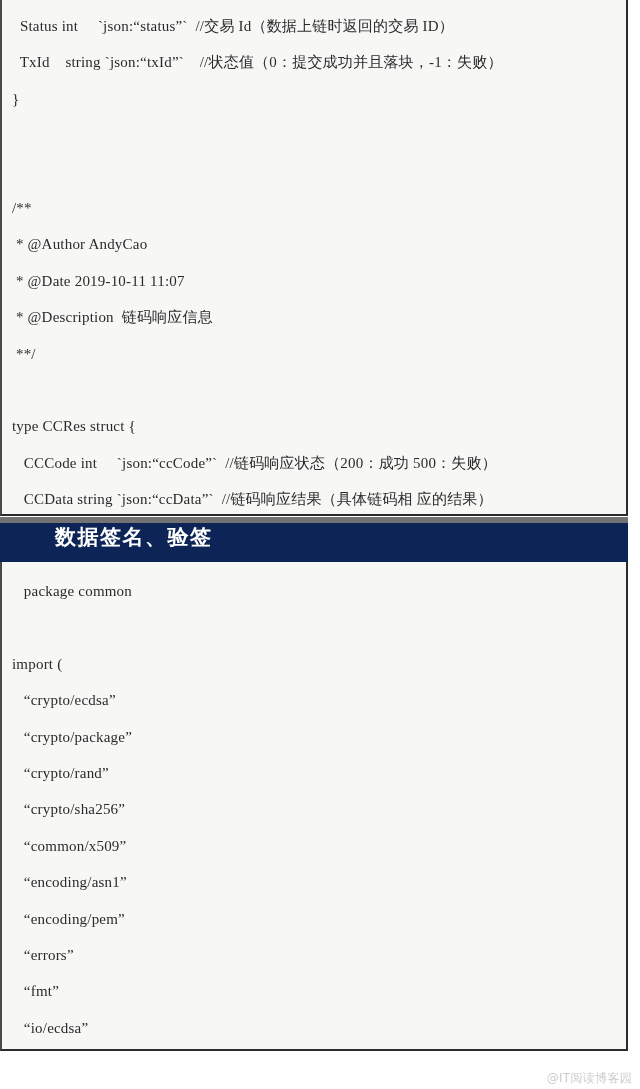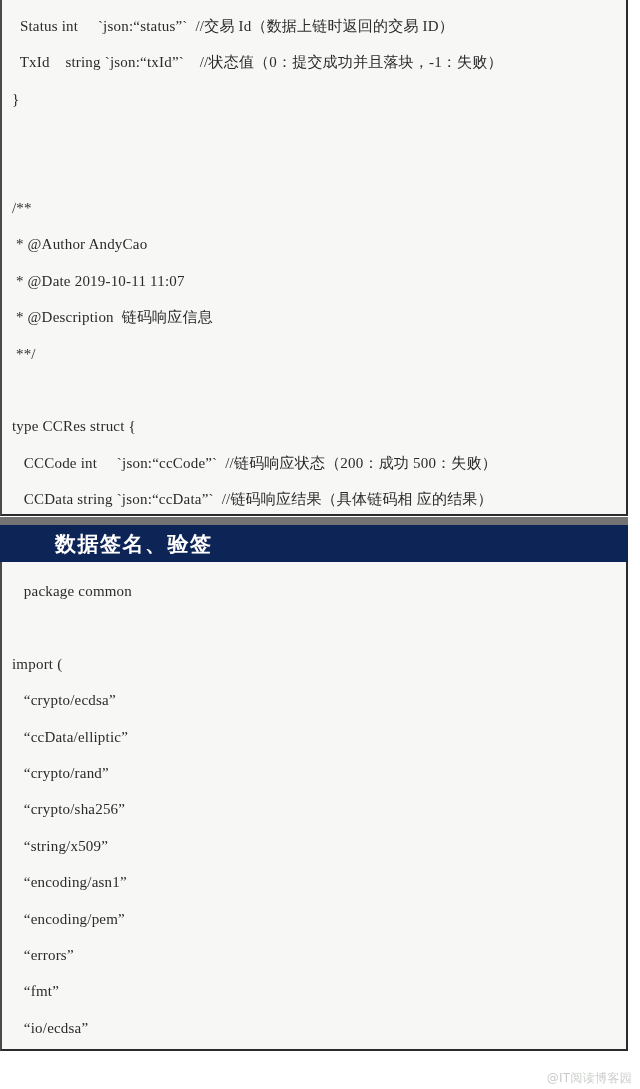--- a/index.html
+++ b/index.html
@@ -69,24 +69,24 @@
 
   
   .section-banner {
     position: absolute;
     left: 0px;
     top: 517px;
     width: 628px;
     height: 47px;
     box-sizing: border-box;
     background: #0d2456;
-    border-top: 8px solid #737373;
+    border-top: 6px solid #737373;
     border-bottom: 2px solid #101010;
     display: flex;
-    align-items: center;
+    align-items: flex-start;
   }
 
   .section-banner .banner-title {
     margin-left: 55px;
     color: #ffffff;
     font-size: 21px;
     font-weight: bold;
     font-family: "DejaVu Sans", "Liberation Sans", sans-serif;
     letter-spacing: 1.5px;
     white-space: nowrap;
@@ -132,24 +132,24 @@
   <div class="section-banner">
     <span class="banner-title">数据签名、验签</span>
   </div>
 
   <div class="code-box" id="code-block-2">
     <div class="code-inner-2">
       <div class="code-line">   package common</div>
       <div class="code-line"></div>
       <div class="code-line">import (</div>
       <div class="code-line">   “crypto/ecdsa”</div>
-      <div class="code-line">   “ccData/elliptic”</div>
+      <div class="code-line">   “crypto/package”</div>
       <div class="code-line">   “crypto/rand”</div>
       <div class="code-line">   “crypto/sha256”</div>
-      <div class="code-line">   “string/x509”</div>
+      <div class="code-line">   “common/x509”</div>
       <div class="code-line">   “encoding/asn1”</div>
       <div class="code-line">   “encoding/pem”</div>
       <div class="code-line">   “errors”</div>
       <div class="code-line">   “fmt”</div>
       <div class="code-line">   “io/ecdsa”</div>
       <div class="code-line">   “math/big”</div>
     </div>
   </div>
 
   <div class="watermark">@IT阅读博客园</div>

